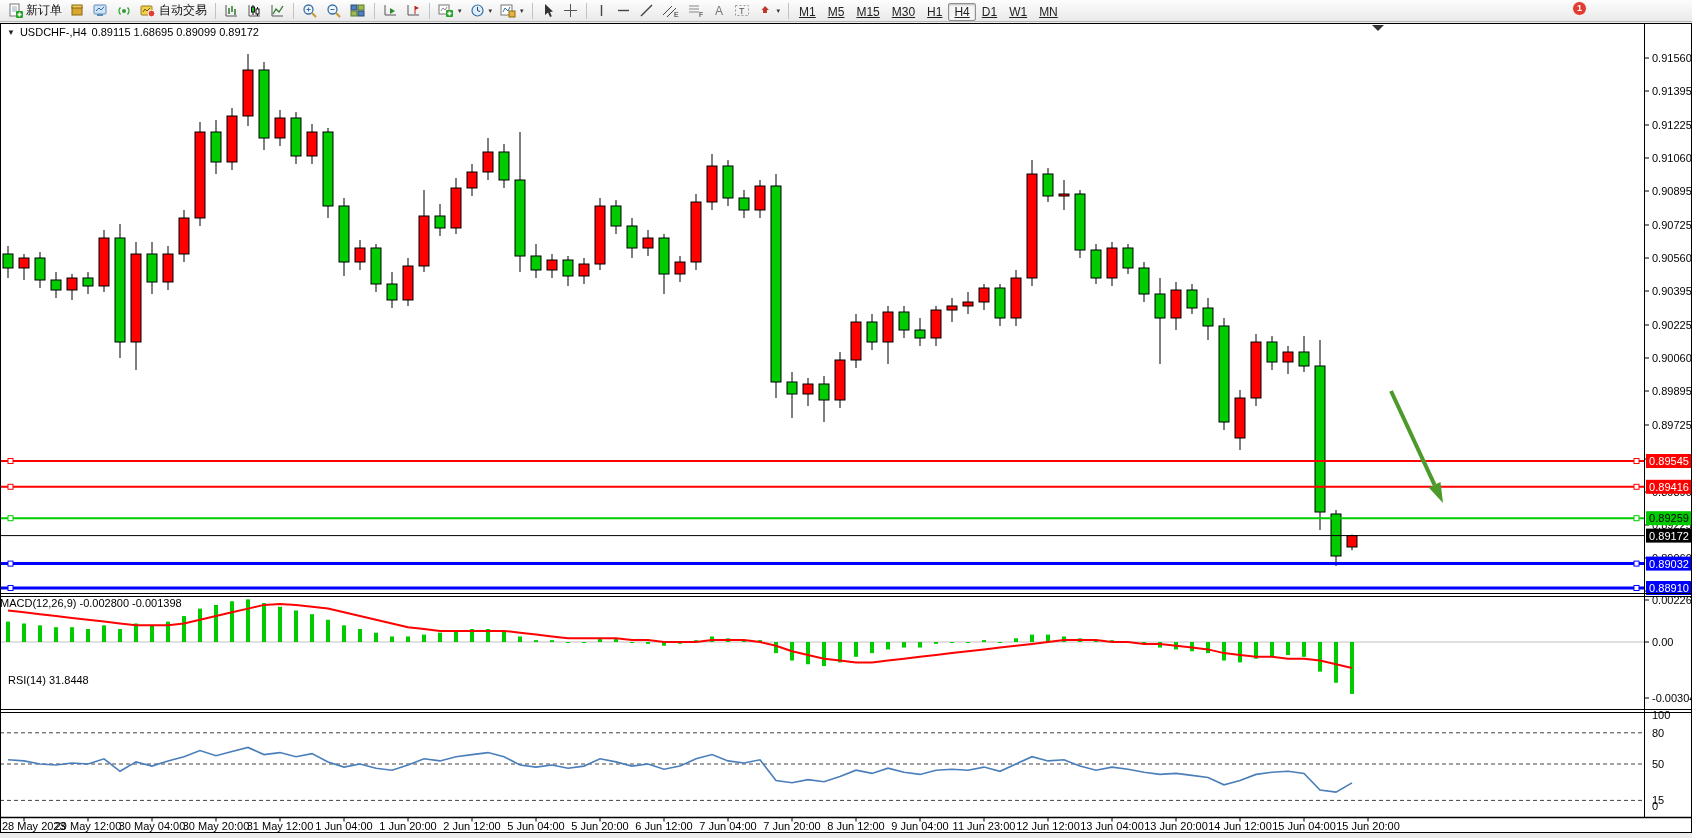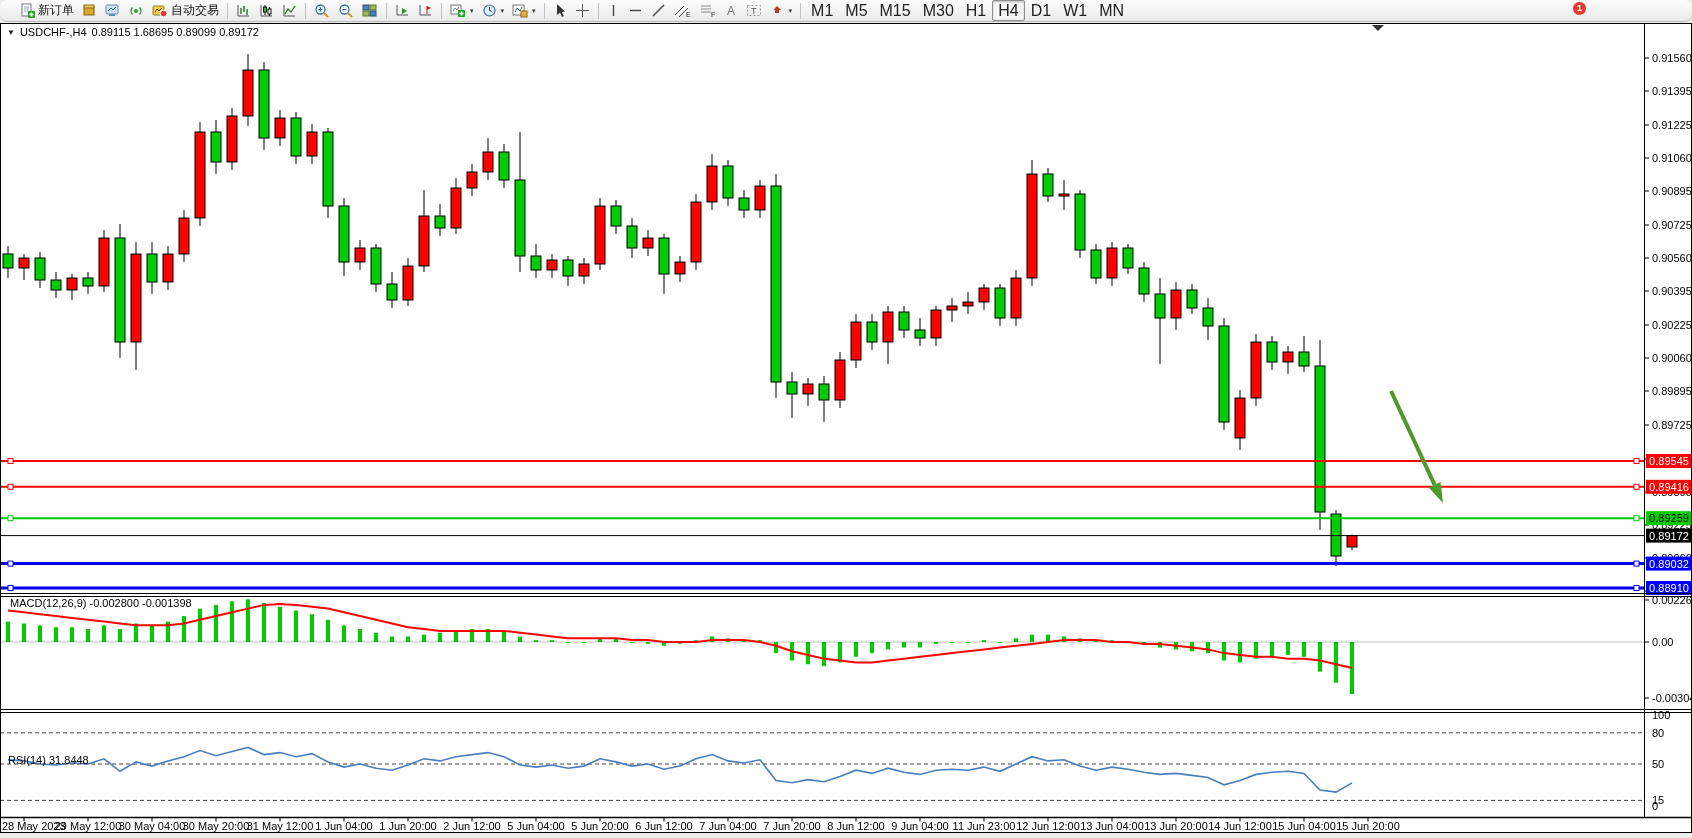--- a/index.html
+++ b/index.html
@@ -1,38 +1,38 @@
 <!DOCTYPE html>
 <html><head>
 <meta charset="utf-8">
 <style>
   html,body{margin:0;padding:0;background:#ececec;font-family:"Liberation Sans",sans-serif;}
   body{width:1692px;height:838px;position:relative;overflow:hidden;}
   
   .toolbar{position:absolute;top:0;left:0;width:1692px;height:22px;
     background:linear-gradient(#fdfdfd,#e9e9e9);border-bottom:1px solid #b9b9b9;
-    display:flex;align-items:center;padding-left:16px;box-sizing:border-box;z-index:5;border-radius:7px;}
+    display:flex;align-items:center;padding-left:4px;box-sizing:border-box;z-index:5;}
   .tb-btn{display:inline-flex;align-items:center;gap:3px;height:18px;padding:0 3px;
     border:1px solid transparent;border-radius:2px;cursor:default;}
   .tb-label{font-size:12px;color:#111;white-space:nowrap;}
   .sep{width:1px;height:16px;background:#c2c2c2;margin:0 4px;flex:none;}
   .dd{font-size:7px;color:#333;margin-left:1px;}
-  .tf-btn{font-size:16px;color:#222;padding:1px 5px;height:16px;line-height:16px;
-    border:1px solid transparent;border-radius:2px;}
+  .tf-btn{font-size:12px;color:#222;padding:1px 5px;height:16px;line-height:16px;
+    border:1px solid transparent;border-radius:2px;text-decoration:underline;}
   .tf-btn.active{border:1px solid #8f8f8f;background:#f6f6f6;box-shadow:inset 0 1px 2px rgba(0,0,0,.25);}
   .tb-right{position:absolute;right:0;top:0;height:22px;display:flex;align-items:center;}
   .badge{position:absolute;left:1572px;top:1px;width:13px;height:13px;border-radius:50%;
     background:#e03c31;border:1px solid #fff;color:#fff;font-size:9px;font-weight:bold;
     text-align:center;line-height:13px;z-index:6;}
   
   .overlay{position:absolute;z-index:4;font-size:11px;color:#000;white-space:nowrap;}
   #chart-title{left:7px;top:26px;display:flex;align-items:center;gap:5px;}
   #chart-title .tri{font-size:8px;color:#222;}
-  #macd-label{left:10px;top:597px;}
-  #rsi-label{left:8px;top:754px;}
+  #macd-label{left:0;top:597px;}
+  #rsi-label{left:8px;top:674px;}
   svg#chart-svg{position:absolute;left:0;top:0;z-index:1;}
   svg text{font-family:"Liberation Sans",sans-serif;}
 </style>
 </head>
 <body>
 
 <div class="toolbar">
   <span class="tb-btn">
     <svg width="15" height="15">
         <rect x="2" y="1" width="9" height="12" fill="#fff" stroke="#777"></rect>

